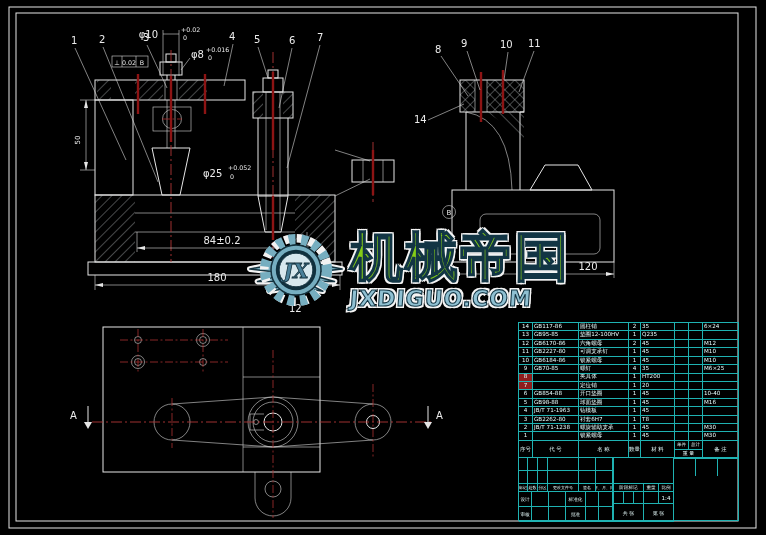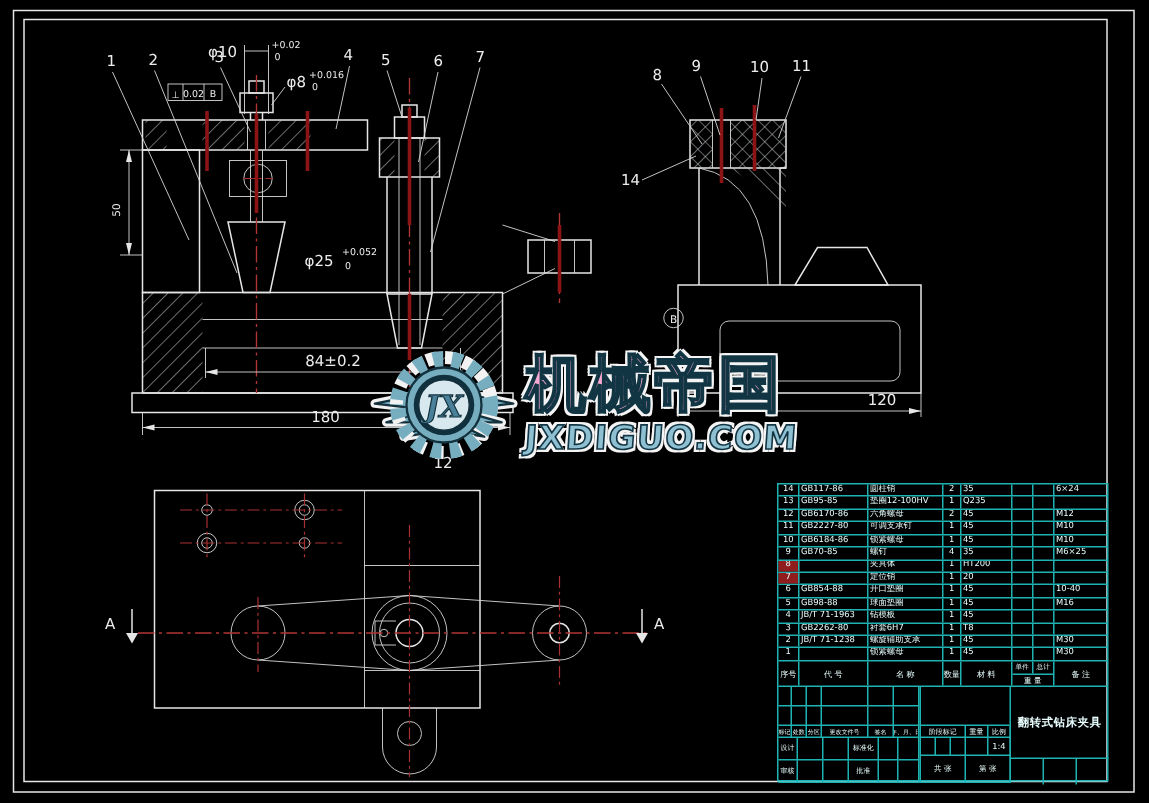--- a/index.html
+++ b/index.html
@@ -17,23 +17,23 @@
   .tol{fill:#ececec;font-size:6.3px;}
   .ar{fill:#e6e6e6;stroke:none;}
 
   
   .notes{position:absolute;left:629px;top:56px;width:106px;color:#f5f5f5;
          font-size:8.6px;line-height:11.55px;font-weight:bold;white-space:pre-line;}
 
   
   .wm{position:absolute;left:246px;top:222px;height:96px;display:flex;align-items:center;z-index:5;}
   .wm-text{display:flex;flex-direction:column;margin-left:4px;}
-  .wm-cn{font-size:41px;font-weight:bold;line-height:1;letter-spacing:2px;
-         color:#f9a8d4;-webkit-text-stroke:1.4px #123544;
-         text-shadow:2px 2px 0 #f4f4f4,-2px -2px 0 #f4f4f4,2px -2px 0 #f4f4f4,-2px 2px 0 #f4f4f4,0 2px 0 #fff,0 -2px 0 #fff,2px 0 0 #fff,-2px 0 0 #fff;font-family:Liberation Serif, serif;}
+  .wm-cn{font-size:53px;font-weight:bold;line-height:1;letter-spacing:2px;
+         color:#84cc16;-webkit-text-stroke:1.4px #123544;
+         text-shadow:2px 2px 0 #f4f4f4,-2px -2px 0 #f4f4f4,2px -2px 0 #f4f4f4,-2px 2px 0 #f4f4f4,0 2px 0 #fff,0 -2px 0 #fff,2px 0 0 #fff,-2px 0 0 #fff;}
   .wm-en{font-size:22px;font-weight:bold;letter-spacing:1px;margin-top:3px;transform:skewX(-4deg);
          color:#8fc0d2;-webkit-text-stroke:1.1px #123544;
          text-shadow:2px 2px 0 #f4f4f4,-2px -2px 0 #f4f4f4,2px -2px 0 #f4f4f4,-2px 2px 0 #f4f4f4;}
 
   
   .bomwrap{position:absolute;left:518px;top:322px;width:221px;height:199px;
            border:1px solid var(--cy);box-sizing:border-box;color:#e9ffff;}
   .rows{height:118px;display:flex;flex-direction:column;}
   .brow{flex:1;display:grid;grid-template-columns:14px 46px 50px 12px 34px 14px 14px 1fr;
         border-bottom:1px solid var(--cy);box-sizing:border-box;}
@@ -560,21 +560,20 @@
             <div class="gcell"></div>
             <div class="gcell"></div>
         <div class="gcell" style="font-size:5.5px;">1:4</div>
       </div>
       <div class="mid-bot">
         <div class="gcell">共  张</div>
         <div class="gcell">第  张</div>
       </div>
     </div>
     <div class="tb ttl">
-      <div class="ttl-main">翻转式钻床夹具</div>
       <div class="ttl-sub">
             <div></div>
             <div></div>
             <div></div>
           </div>
     </div>
   </div>
 </div>
 
 </div>

